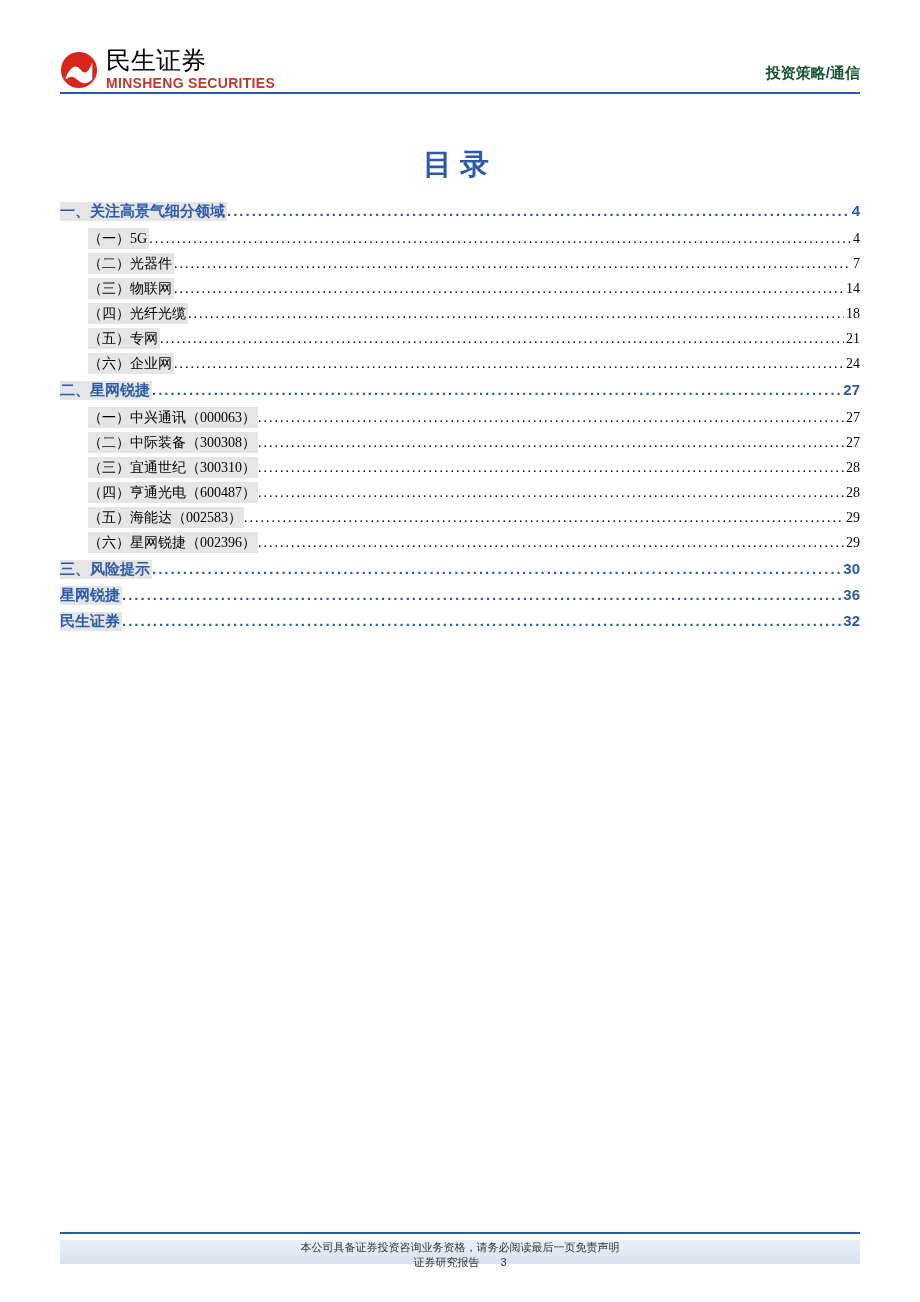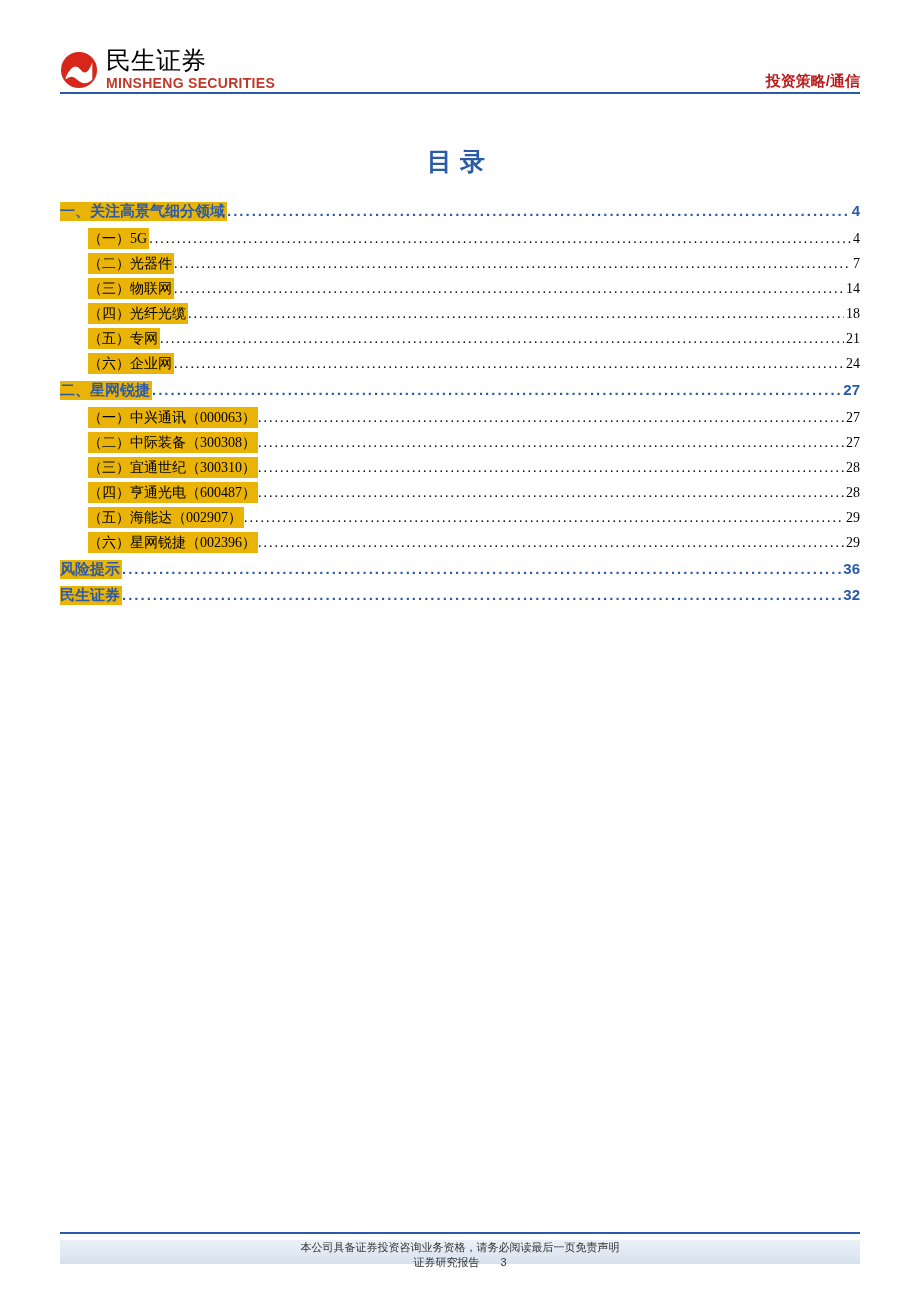--- a/index.html
+++ b/index.html
@@ -4,28 +4,28 @@
 <style>
   * { box-sizing: border-box; margin: 0; padding: 0; }
   html, body { width: 920px; height: 1302px; background: #fff; font-family: "SimSun", "宋体", serif; }
   .page { position: relative; width: 920px; height: 1302px; }
 
   .header { position: absolute; top: 48px; left: 60px; right: 60px; height: 45px; }
   .logo-wrap { display: flex; align-items: center; gap: 8px; }
   .logo-icon { width: 38px; height: 38px; }
   .logo-text-cn { font-family: "SimHei","黑体",sans-serif; font-size: 25px; font-weight: normal; color: #000; line-height: 1; }
   .logo-text-en { font-family: Arial, sans-serif; font-size: 14px; font-weight: bold; color: #c0392b; letter-spacing: 0.3px; margin-top: 2px; }
-  .header-right { position: absolute; right: 0; top: 24px; font-family: "SimHei","黑体",sans-serif; font-size: 15px; font-weight: bold; color: #b91c1c; }
+  .header-right { position: absolute; right: 0; top: 16px; font-family: "SimHei","黑体",sans-serif; font-size: 15px; font-weight: bold; color: #14532d; }
   .header-rule { position: absolute; top: 92px; left: 60px; right: 60px; height: 2px; background: #2a5aa8; }
 
-  .title { position: absolute; top: 145px; left: 0; right: 0; text-align: center; font-family: "SimHei","黑体",sans-serif; font-size: 25px; font-weight: bold; color: #2a5aa8; letter-spacing: 8px; }
+  .title { position: absolute; top: 145px; left: 0; right: 0; text-align: center; font-family: "SimHei","黑体",sans-serif; font-size: 29px; font-weight: bold; color: #2a5aa8; letter-spacing: 8px; }
 
   .toc { position: absolute; top: 195px; left: 60px; width: 800px; font-size: 14px; color: #000; }
   .toc-row { position: relative; display: flex; align-items: baseline; white-space: nowrap; margin-bottom: 4px; }
-  .toc-label { flex: 0 0 auto; position: relative; z-index: 1; background: #eab308; padding-right: 2px; }
+  .toc-label { flex: 0 0 auto; position: relative; z-index: 1; background: #e5e5e5; padding-right: 2px; }
   .toc-dots { flex: 1 1 auto; overflow: hidden; letter-spacing: 2px; color: #000; }
   .toc-dots::after { content: "...................................................................................................................................................................................................................................................."; }
   .toc-page { flex: 0 0 auto; position: relative; z-index: 1; background: #fff; padding-left: 2px; }
 
   .lvl1 { font-family: "SimHei","黑体",sans-serif; font-weight: bold; color: #2a5aa8; font-size: 15px; margin-top: 7px; margin-bottom: 7px; }
   .lvl1 .toc-dots { color: #2a5aa8; font-weight: bold; }
   .lvl1 .toc-page { color: #2a5aa8; }
   .lvl2 { padding-left: 28px; line-height: 1.5; }
 
   .footer-rule { position: absolute; bottom: 68px; left: 60px; right: 60px; height: 2px; background: #2a5aa8; }
@@ -109,31 +109,36 @@
         <span class="toc-label">（三）宜通世纪（300310）</span>
         <span class="toc-dots"></span>
         <span class="toc-page">28</span>
       </div>
       <div class="toc-row lvl2">
         <span class="toc-label">（四）亨通光电（600487）</span>
         <span class="toc-dots"></span>
         <span class="toc-page">28</span>
       </div>
       <div class="toc-row lvl2">
-        <span class="toc-label">（五）海能达（002907）</span>
+        <span class="toc-label">（五）海能达（002583）</span>
         <span class="toc-dots"></span>
         <span class="toc-page">29</span>
       </div>
       <div class="toc-row lvl2">
         <span class="toc-label">（六）星网锐捷（002396）</span>
         <span class="toc-dots"></span>
         <span class="toc-page">29</span>
       </div>
       <div class="toc-row lvl1">
-        <span class="toc-label">风险提示 </span>
+        <span class="toc-label">三、风险提示 </span>
+        <span class="toc-dots"></span>
+        <span class="toc-page">30</span>
+      </div>
+      <div class="toc-row lvl1">
+        <span class="toc-label">星网锐捷 </span>
         <span class="toc-dots"></span>
         <span class="toc-page">36</span>
       </div>
       <div class="toc-row lvl1">
         <span class="toc-label">民生证券 </span>
         <span class="toc-dots"></span>
         <span class="toc-page">32</span>
       </div>
     </div>
 

